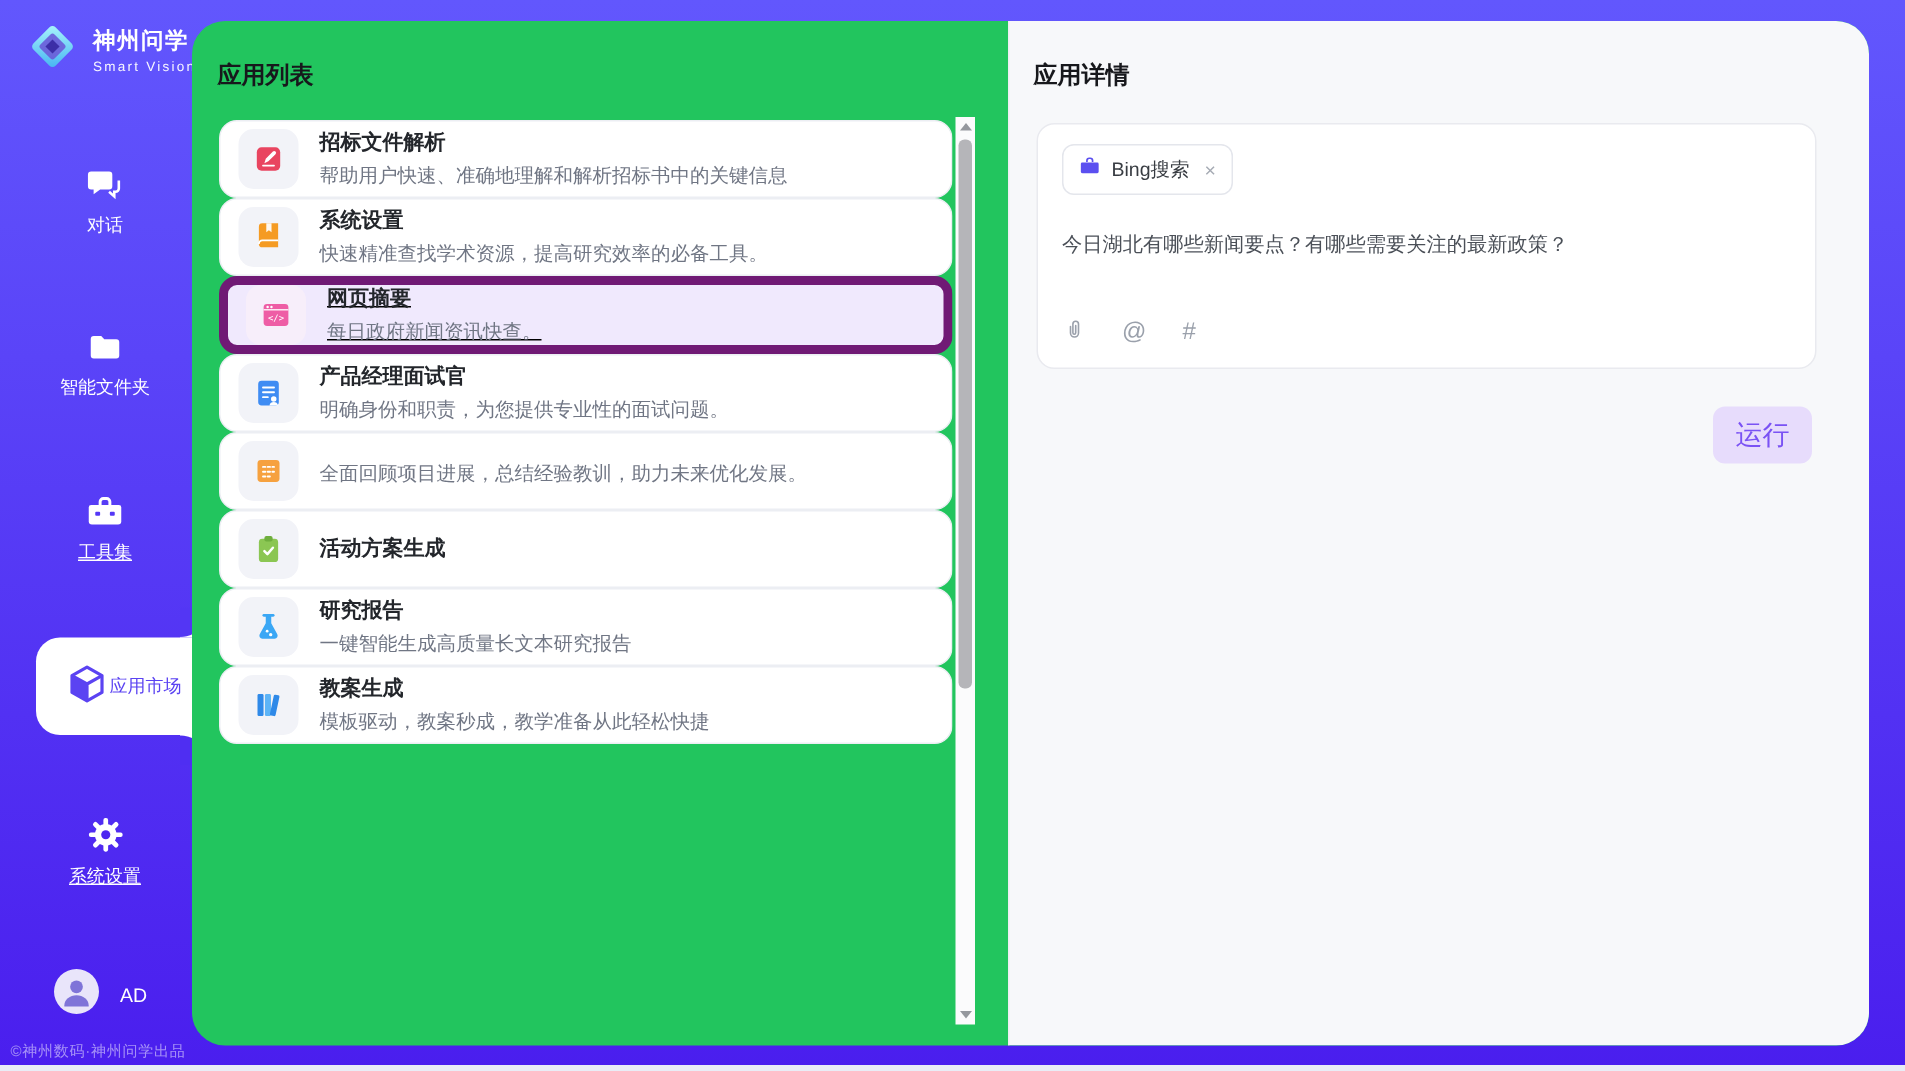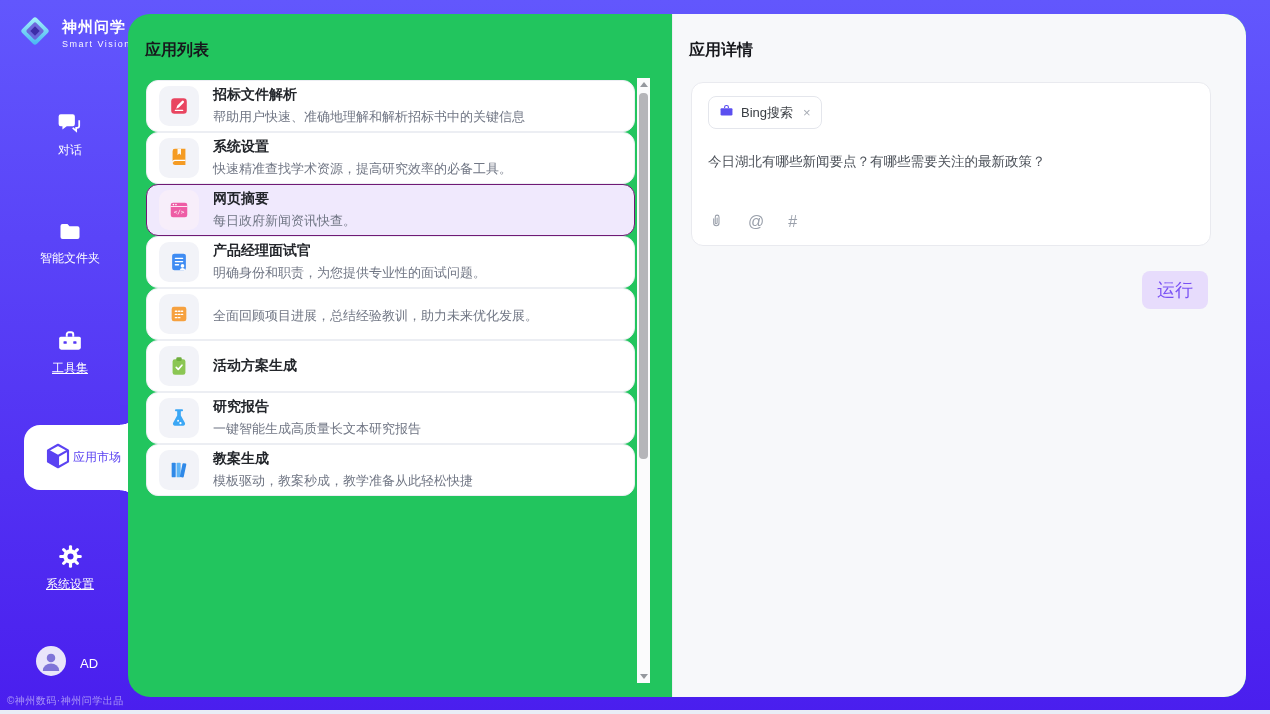--- a/index.html
+++ b/index.html
@@ -31,21 +31,21 @@
   .user-label { font-size:13px; color:#fff; }
   .side-footer { position:absolute; left:7px; bottom:6px; width:132px; font-size:10px;
     color:rgba(255,255,255,.5); letter-spacing:.5px; }
   
   .shell { position:absolute; left:128px; top:14px; width:1118px; height:683px;
     background:#22c55e; border-radius:22px; overflow:hidden; }
   .list-title { position:absolute; left:17px; top:26px; font-size:16px; font-weight:bold; color:#17181c; }
   .app-list { position:absolute; left:18px; top:66px; width:489px; height:617px; overflow:hidden; }
   .app-card { height:52px; border:1px solid #eceef3; border-radius:12px; background:#fff;
     display:flex; align-items:center; padding:0 12px; cursor:pointer; }
-  .app-card.selected { background:#f0e9fd; border:1px solid #701a75; }
+  .app-card.selected { background:#f0e9fd; border:6px solid #701a75;text-decoration:underline; }
   .tile { width:40px; height:40px; border-radius:10px; background:#f2f3f8; flex:none;
     display:flex; align-items:center; justify-content:center; margin-right:14px; }
   .app-card.selected .tile { background:#f7eefa; }
   .app-name { font-size:14px; font-weight:bold; color:#23262b; }
   .app-desc { font-size:13px; color:#707684; margin-top:4px; white-space:nowrap; }
   
   .sb { position:absolute; left:509px; top:64px; width:13px; height:605px; background:#fbfbfc; }
   .sb-thumb { position:absolute; top:15px; left:2px; width:9px; height:366px; background:#b5b5b9; border-radius:4px; }
   .tri-up { width:0; height:0; margin:4px auto 0; border-left:4px solid transparent;
     border-right:4px solid transparent; border-bottom:5px solid #95989e; }

